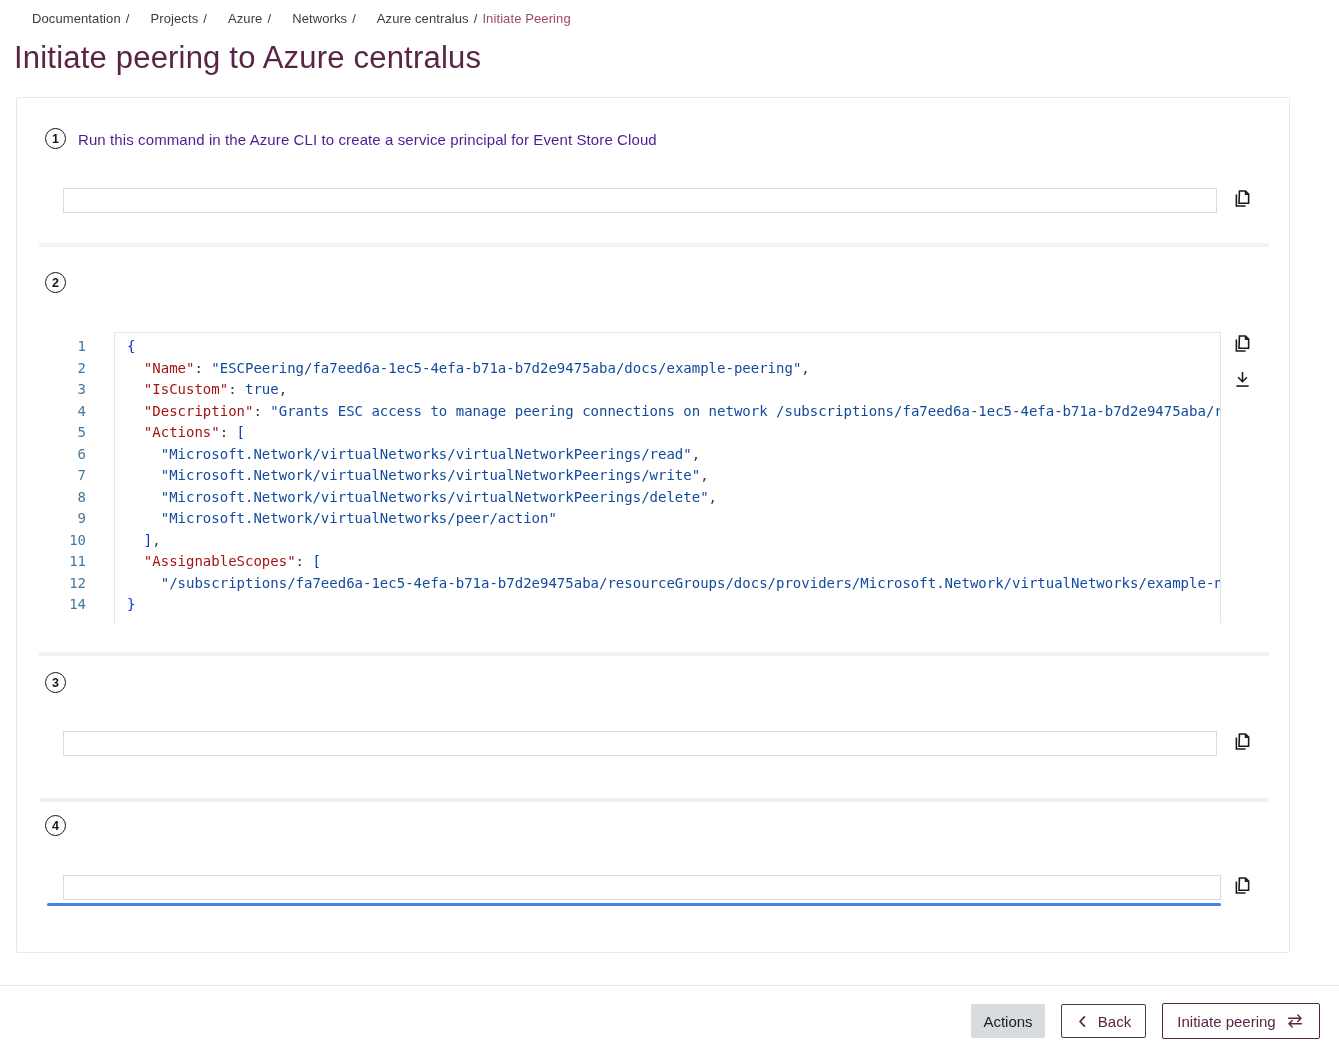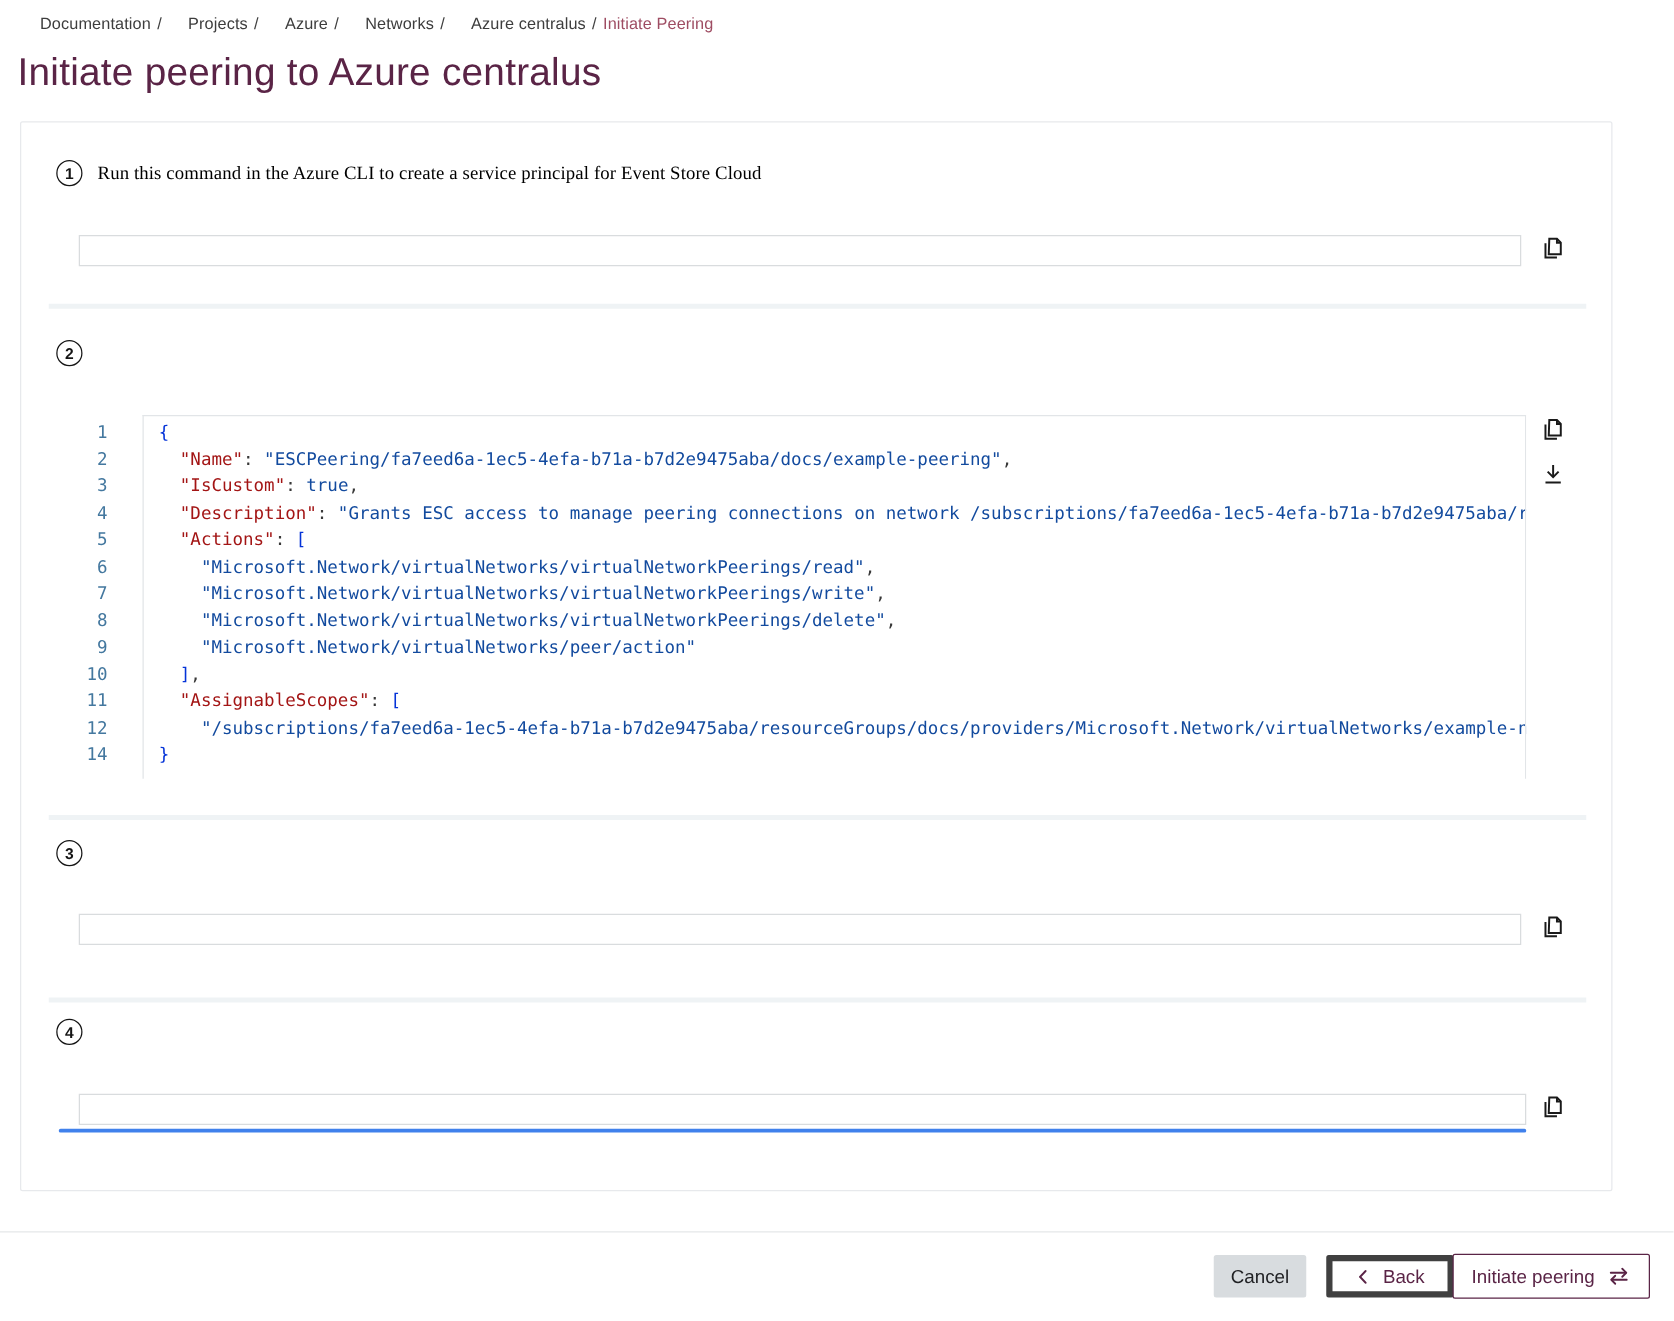--- a/index.html
+++ b/index.html
@@ -15,21 +15,21 @@
   .crumb-sep { margin:0 5px; color:#3d3d3d; }
   .crumb-current { color:#9e4c62; }
   
   .page-title { position:absolute; left:14px; top:40px; font-size:31px; font-weight:400; letter-spacing:.2px; color:#5a2446; }
   
   .card { position:absolute; left:16px; top:97px; width:1274px; height:856px;
           background:#fff; border:1px solid #e7e9ec; border-radius:2px; }
   .step-circle { position:absolute; width:21px; height:21px; border:1.5px solid #141414; border-radius:50%;
                  display:flex; align-items:center; justify-content:center;
                  font-size:12.5px; font-weight:700; color:#141414; background:#fff; }
-  .instruction { position:absolute; font-size:15px; color:#000000; letter-spacing:.1px;font-family:Liberation Serif, serif; }
+  .instruction { position:absolute; font-size:15px; color:#4c1d95; letter-spacing:.1px; }
   .step-divider { position:absolute; left:22px; width:1230px; height:4px; background:#eff3f5; }
   
   .code-input { position:absolute; left:46px; width:1154px; height:25px;
                 border:1px solid #d9dcde; background:#fff; overflow:hidden;
                 font-family:"DejaVu Sans Mono", monospace; font-size:14px; line-height:23px;
                 color:#333; white-space:pre; padding-left:4px; }
   .icon-btn { position:absolute; width:22px; height:22px; background:none; border:none; cursor:pointer; padding:0; }
   .icon-btn svg { display:block; }
   
   .editor { position:absolute; left:46px; top:234px; width:1158px; height:291px; overflow:hidden;
@@ -47,21 +47,21 @@
   .tk-pun { color:#383838; }
   .tk-brb { color:#0433d8; }
   .tk-brg { color:#1e8a3c; }
   
   .h-scrollbar { position:absolute; left:30px; top:805px; width:1174px; height:3px; background:#4081ec; border-radius:2px; }
   
   .footer-divider { position:absolute; left:0; top:985px; width:1339px; height:1px; background:#e5e7e9; }
   .btn { position:absolute; display:flex; align-items:center; justify-content:center; gap:9px;
          font-family:"Liberation Sans", sans-serif; font-size:15px; cursor:pointer; border-radius:2px; }
   .btn-cancel { left:971px; top:1004px; width:74px; height:34px; background:#d8dcdf; border:none; color:#202124; }
-  .btn-back { left:1061px; top:1004px; width:102px; height:34px; background:#fff; border:5px solid #404040; color:#5a2446; }
+  .btn-back { left:1061px; top:1004px; width:85px; height:34px; background:#fff; border:1px solid #404040; color:#5a2446; }
   .btn-initiate { left:1162px; top:1003px; width:158px; height:36px; background:#fff; border:1.5px solid #5a2446; color:#5a2446; }
 </style>
 </head>
 <body>
 
 <nav class="breadcrumb" id="breadcrumb"><span class="crumb">Documentation</span><span class="crumb-sep">/</span><span class="crumb">Projects</span><span class="crumb-sep">/</span><span class="crumb">Azure</span><span class="crumb-sep">/</span><span class="crumb">Networks</span><span class="crumb-sep">/</span><span class="crumb">Azure centralus</span><span class="crumb-sep">/</span><span class="crumb-current">Initiate Peering</span></nav>
 
 <h1 class="page-title">Initiate peering to Azure centralus</h1>
 
 <div class="card">
@@ -191,21 +191,21 @@
       </svg>
     </span>
   </button>
   <div class="h-scrollbar"></div>
 
 </div>
 
 <div class="footer-divider"></div>
 
 <button class="btn btn-cancel">
-  <span>Cancel</span>
+  <span>Actions</span>
 </button>
 
 <button class="btn btn-back">
   <span style="display:flex;">
     <svg width="13" height="15" viewBox="0 0 24 24" fill="none" stroke="#5a2446" stroke-width="3.2" stroke-linecap="round" stroke-linejoin="round">
       <path d="M15.5 3.5 L7.5 12 L15.5 20.5"></path>
     </svg>
   </span>
   <span>Back</span>
 </button>

